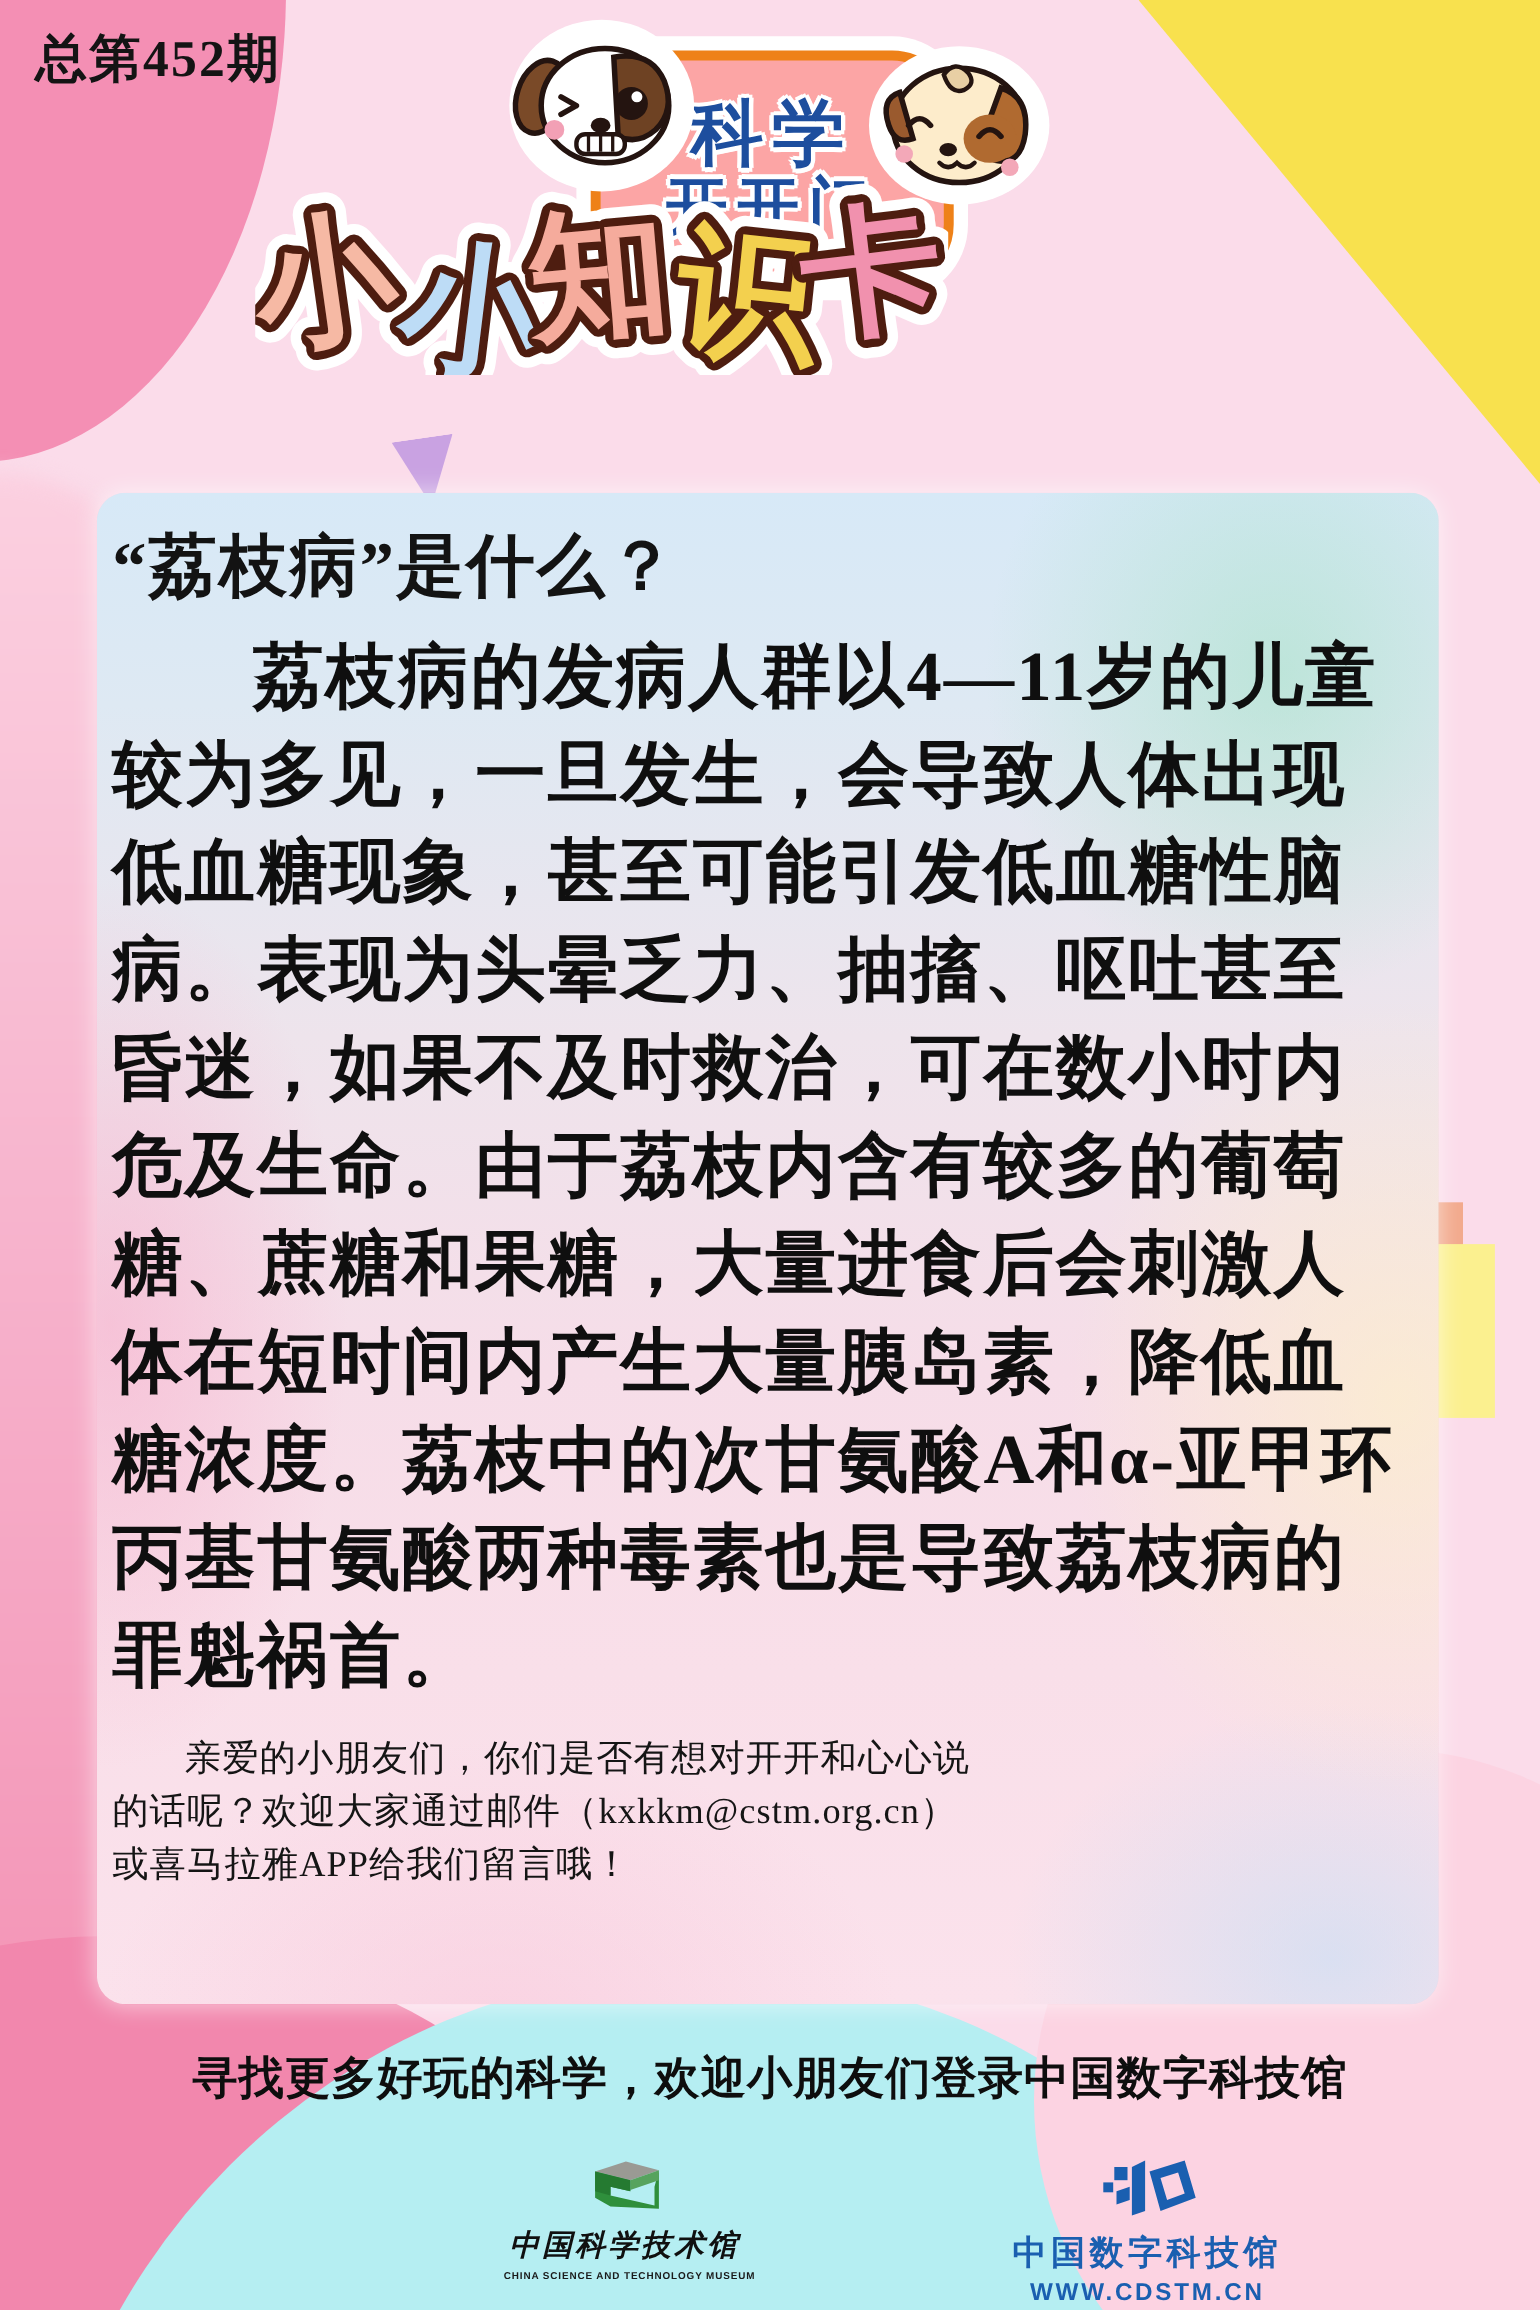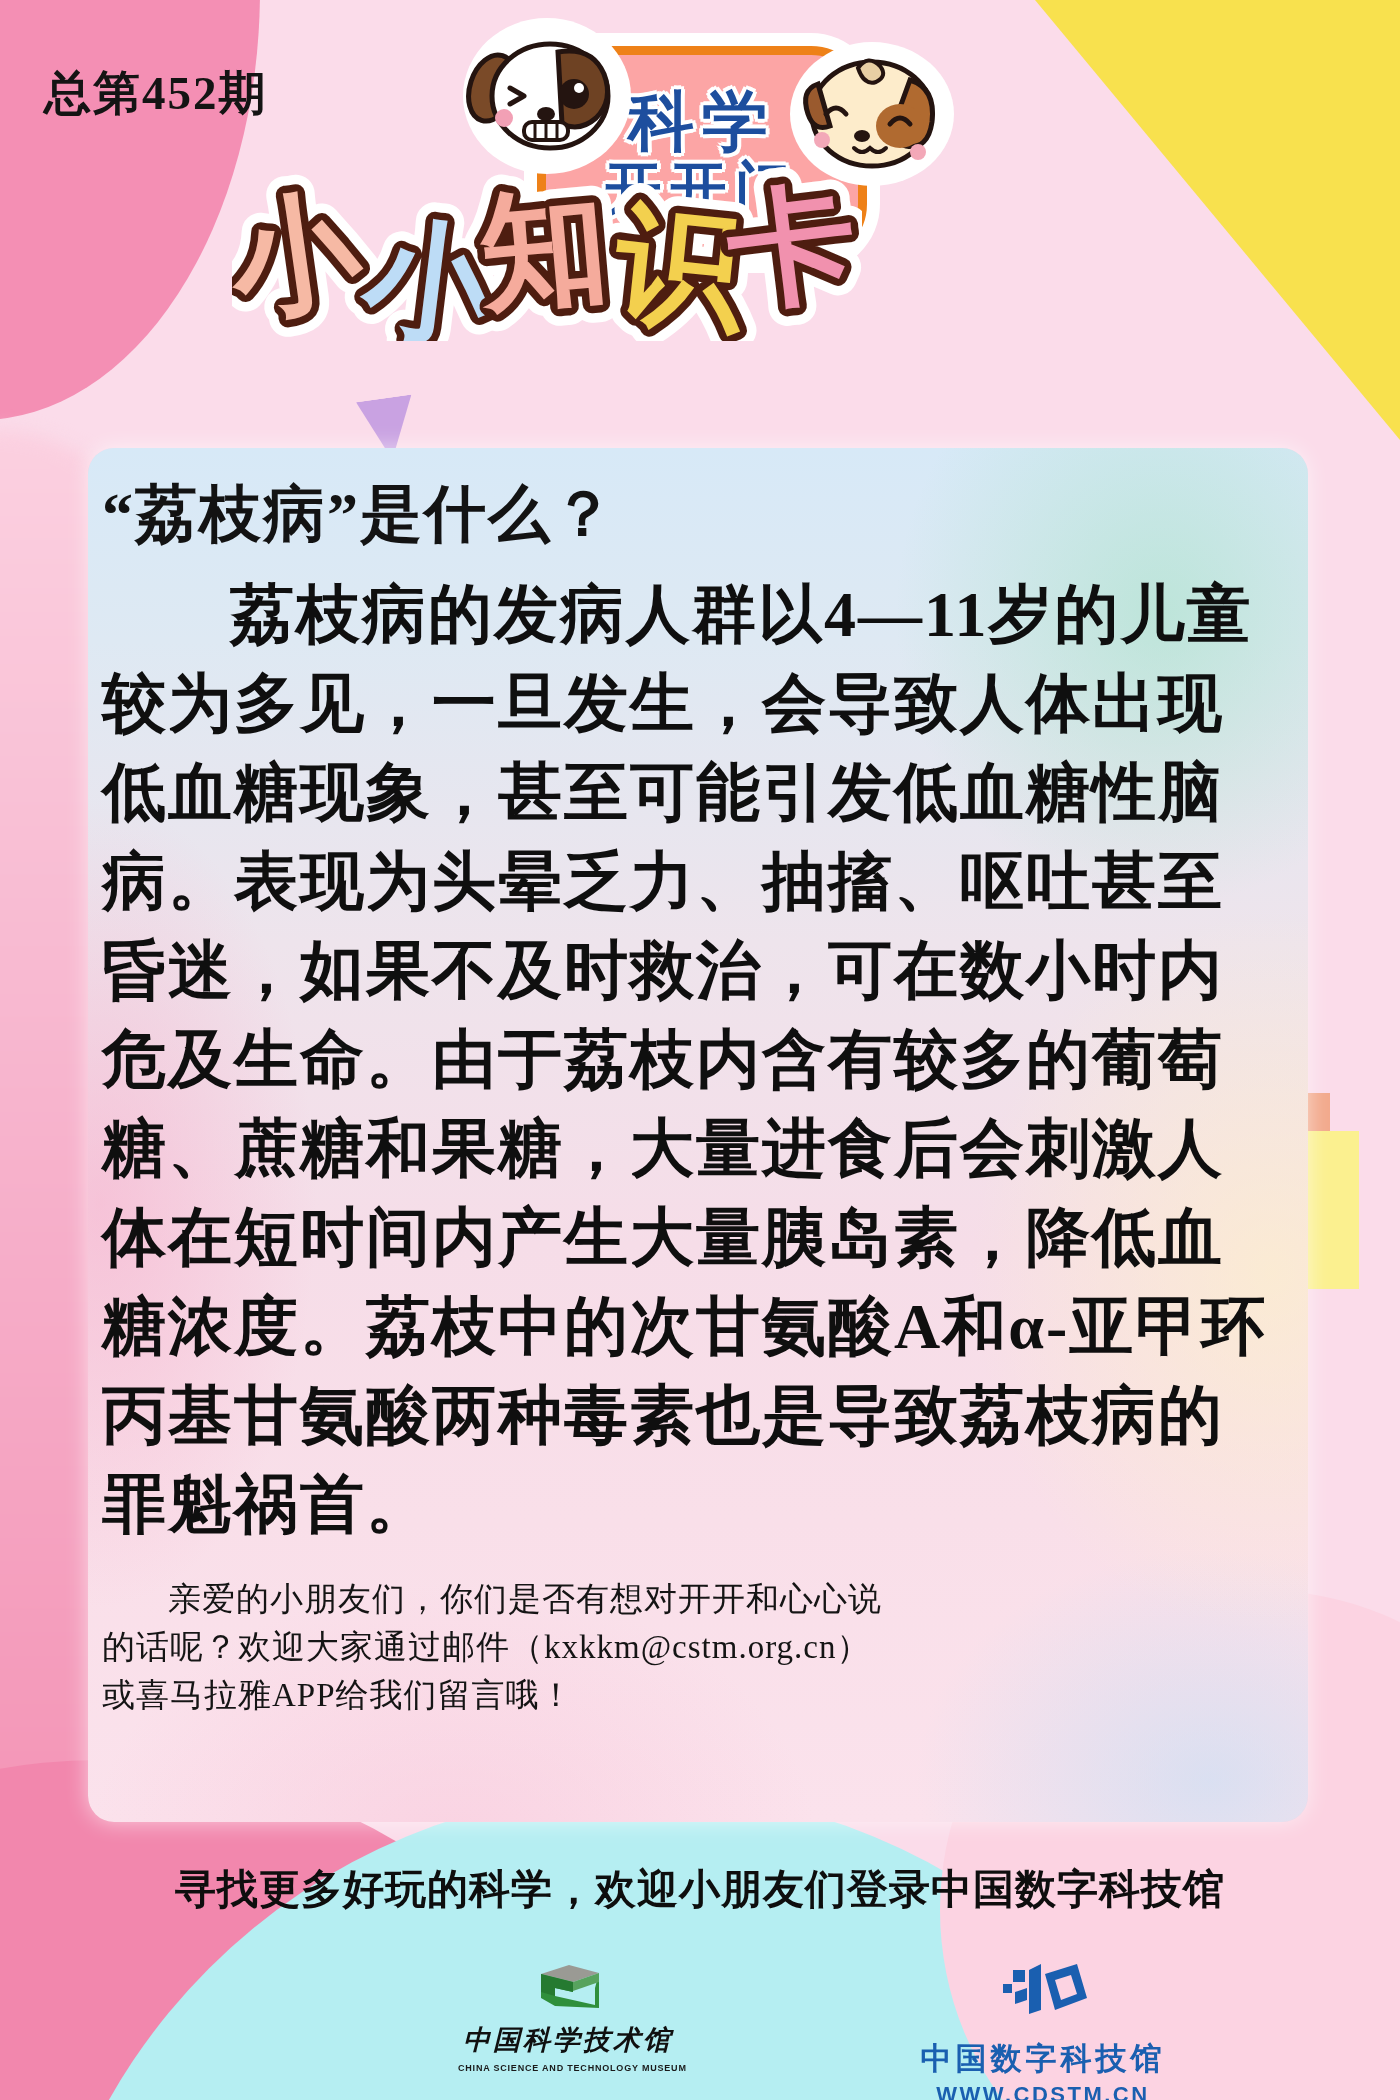--- a/index.html
+++ b/index.html
@@ -17,22 +17,22 @@
   .circle-cyan{left:30px;top:1790px;width:1220px;height:1220px;border-radius:50%;background:#b5eef2;}
   .circle-br{right:-180px;bottom:-130px;width:640px;height:640px;border-radius:50%;background:#fcd3e2;}
   .rect-salmon{left:1300px;top:1093px;width:30px;height:162px;background:#f2a98c;}
   .rect-yellow{left:1307px;top:1131px;width:52px;height:158px;background:#fbf08f;}
   .purple-a{left:400px;top:216px;width:48px;height:62px;background:#c9a2e2;
     clip-path:polygon(50% 0,100% 100%,0 100%);transform:rotate(9deg);}
   .purple-b{left:360px;top:398px;width:56px;height:62px;background:#c9a2e2;
     clip-path:polygon(50% 100%,100% 0,0 0);transform:rotate(-8deg);}
 
   
-  .issue{position:absolute;left:44px;top:22px;font-family:"Liberation Serif","DejaVu Serif",serif;
-    font-weight:700;font-size:47px;color:#141414;letter-spacing:2px;z-index:8;margin-top:40px;}
+  .issue{position:absolute;left:32px;top:22px;font-family:"Liberation Serif","DejaVu Serif",serif;
+    font-weight:700;font-size:47px;color:#141414;letter-spacing:2px;z-index:8;}
 
   
   .badge{position:absolute;left:537px;top:46px;width:312px;height:196px;background:#fca5a5;
     border:9px solid #ee8118;border-radius:56px;box-shadow:0 0 0 13px #ffffff;z-index:6;
     display:flex;flex-direction:column;align-items:center;justify-content:center;}
   .badge .l1{font-size:66px;}
   .badge .l2{font-size:57px;margin-top:2px;}
   .badge .txt{font-weight:900;color:#1d4e9e;letter-spacing:8px;line-height:1.05;
     text-shadow:-4px 0 0 #fff,4px 0 0 #fff,0 -4px 0 #fff,0 4px 0 #fff,
       -3px -3px 0 #fff,3px 3px 0 #fff,-3px 3px 0 #fff,3px -3px 0 #fff;}
@@ -65,21 +65,21 @@
     font-weight:700;color:#0e0e0e;}
   .foot-lines .f1{font-size:41px;letter-spacing:1px;}
   .foot-lines .f2{font-size:41px;margin-top:16px;letter-spacing:1px;}
 
   .logo-block{position:absolute;z-index:7;text-align:center;}
   .logo-cstm{left:458px;top:1962px;width:220px;}
   .logo-cstm .name{font-family:Liberation Sans, sans-serif;font-style:italic;font-weight:700;
     font-size:27px;color:#101010;letter-spacing:3px;margin-top:4px;white-space:nowrap;}
   .logo-cstm .cap{font-size:9px;font-weight:700;color:#1a1a1a;letter-spacing:.8px;margin-top:5px;white-space:nowrap;}
   .logo-cdstm{left:918px;top:1958px;width:250px;}
-  .logo-cdstm .name{font-weight:700;font-size:31px;color:#1a5fb0;letter-spacing:4px;margin-top:14px;white-space:nowrap;}
+  .logo-cdstm .name{font-weight:700;font-size:31px;color:#1a5fb0;letter-spacing:4px;margin-top:2px;white-space:nowrap;}
   .logo-cdstm .cap{font-weight:700;font-size:22px;color:#1a5fb0;letter-spacing:2.5px;margin-top:2px;white-space:nowrap;}
 </style>
 </head>
 <body>
 
 <div class="canvas">
 
   <div class="shape circle-tl"></div>
   <div class="shape tri-tr"></div>
   <div class="shape band-left"></div>

